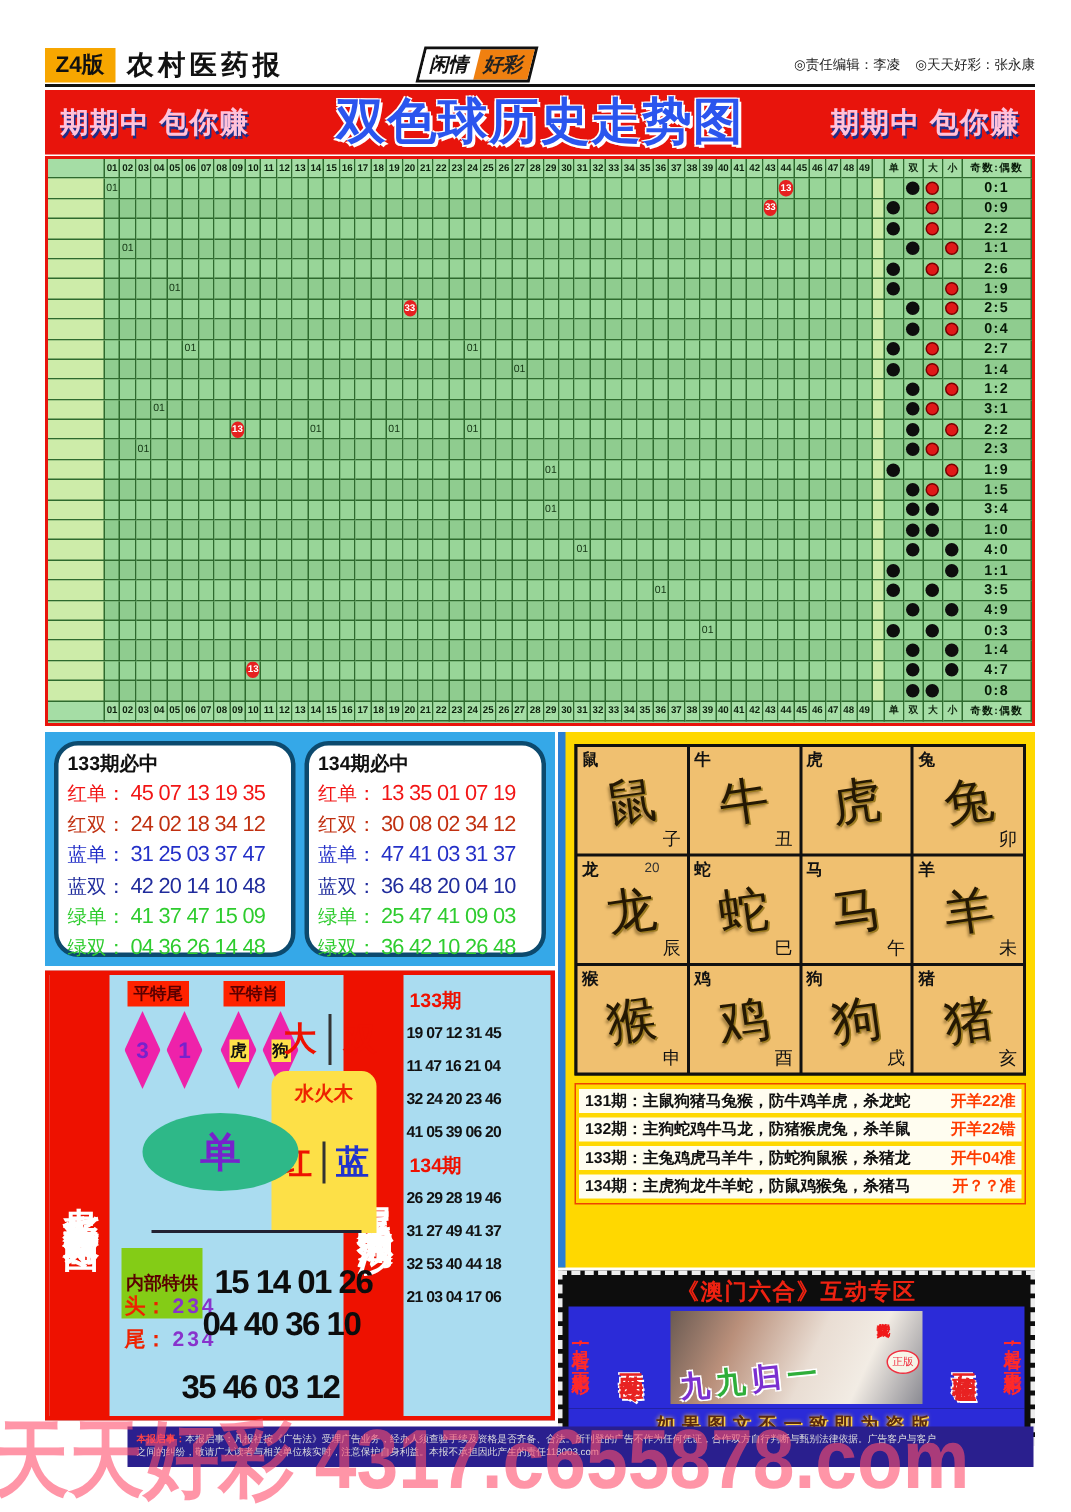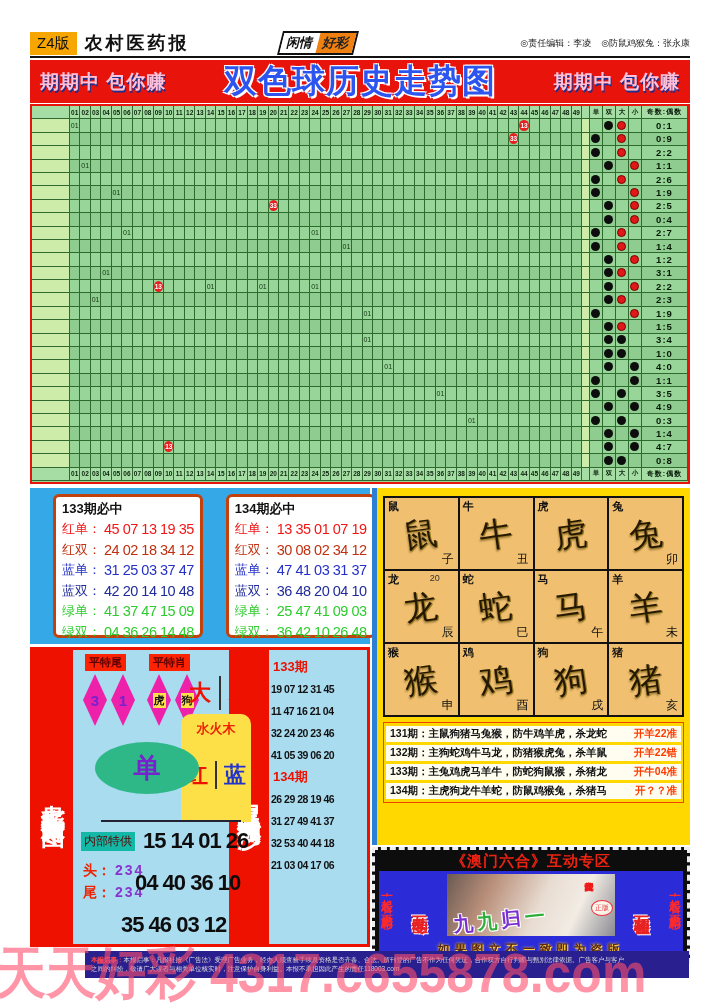--- a/index.html
+++ b/index.html
@@ -2,21 +2,21 @@
 <html><head>
 <meta charset="utf-8">
 <style>
   * { margin:0; padding:0; box-sizing:border-box; }
   body { width:714px; height:1008px; background:#fff; position:relative; overflow:hidden;
          font-family:"Liberation Sans","DejaVu Sans",sans-serif; }
   .abs { position:absolute; }
 
   
   .masthead { left:30px; top:30px; width:660px; height:28px; display:flex; align-items:center; border-bottom:2px solid #111; }
-  .edition { background:#f7a600; color:#111; font-weight:normal; font-size:15px; padding:2px 7px; margin-right:8px; }
+  .edition { background:#f7a600; color:#111; font-weight:bold; font-size:15px; padding:2px 7px; margin-right:8px; }
   .paper-name { font-family:"Liberation Serif","DejaVu Serif",serif; font-weight:bold; font-size:18px; color:#111; letter-spacing:3px; }
   .mid-badge { margin-left:90px; transform:skewX(-14deg); border:2px solid #111; display:flex; font-weight:bold; font-size:13px; }
   .mid-badge .b1 { background:#fff; color:#111; padding:1px 5px; }
   .mid-badge .b2 { background:#f08010; color:#222; padding:1px 5px; }
   .editors { margin-left:auto; font-size:9px; color:#222; display:flex; gap:10px; }
 
   
   .banner { left:30px; top:60px; width:660px; height:43px; background:#e8140c; display:flex; align-items:center; justify-content:space-between; padding:0 10px; }
   .slogan { color:#ffc2da; font-size:19px; font-weight:bold; letter-spacing:1px; text-shadow:1px 2px 0 #1c2f8c; white-space:nowrap;text-align:right; }
   .main-title { color:#2b55ee; font-size:33px; font-weight:bold; letter-spacing:1px; white-space:nowrap;
@@ -33,21 +33,21 @@
   .tc.ratio { font-size:9.5px; font-weight:bold; color:#061806; letter-spacing:1px; }
   .mark01 { font-size:7px; color:#133513; }
   .ball { width:11px; height:11px; border-radius:50%; background:#e62020; color:#fff; font-size:6.5px; font-weight:bold;
           display:flex; align-items:center; justify-content:center; }
   .dot { width:9px; height:9px; border-radius:50%; }
   .dot.black { background:#0d0d0d; }
   .dot.red { background:#e01818; border:1px solid #7a0000; }
 
   
   .picks { left:30px; top:488px; width:340px; height:156px; background:#35a8e8; display:flex; gap:6px; padding:6px; }
-  .pick-box { flex:1; background:#fff; border:3px solid #c2410c; border-radius:6px; padding:3px 6px;margin-left:17px; }
+  .pick-box { flex:1; background:#fff; border:3px solid #0c4a6e; border-radius:16px; padding:3px 6px; }
   .pick-title { font-size:13px; font-weight:bold; color:#111; margin-bottom:1px; }
   .pick-row { display:flex; font-weight:normal; font-size:13px; line-height:20.5px; white-space:nowrap; }
   .pick-row .vals { font-size:14.5px; margin-left:3px; letter-spacing:-0.5px; }
 
   
   .zg { left:372px; top:488px; width:318px; height:357px; background:#ffd800; border-left:5px solid #2b7fd4; padding:4px 6px 0 6px; }
   .zg-head { display:flex; align-items:center; justify-content:center; gap:12px; height:48px; }
   .zg-title { font-size:30px; font-weight:bold; letter-spacing:2px; white-space:nowrap; }
   .zg-title span { text-shadow:-1px -1px 0 #fff,1px -1px 0 #fff,-1px 1px 0 #fff,1px 1px 0 #fff,3px 3px 0 #222; }
   .stamp { width:44px; height:44px; border-radius:50%; background:#f57900; color:#2244ee; font-size:27px; font-weight:bold;
@@ -91,21 +91,21 @@
   .bigpair { position:absolute; display:flex; align-items:center; color:#ee1100; font-weight:bold; font-size:22px; }
   .bigpair .sep { width:2px; height:34px; background:#333; margin:0 8px; }
   .whitebox { position:absolute; background:#fde047; border-radius:10px 10px 0 0; text-align:center; }
   .wx { color:#ee2200; font-weight:bold; font-size:13px; margin-top:6px; }
   .rb { display:flex; justify-content:center; align-items:center; font-weight:bold; font-size:22px; margin-top:22px; }
   .rb .r { color:#ee1100; } .rb .b { color:#2233cc; }
   .rb .sep { width:2px; height:28px; background:#333; margin:0 7px; }
   .ellipse { position:absolute; width:104px; height:52px; background:#2eb888; border-radius:50%; display:flex; align-items:center; justify-content:center; }
   .ellipse span { color:#7722cc; font-weight:bold; font-size:27px; }
   .hline { position:absolute; height:2px; background:#223; }
-  .neibu { position:absolute; background:#14b8a6; color:#5a0000; font-weight:normal; font-size:12px; padding:1px 3px; }
+  .neibu { position:absolute; background:#84cc16; color:#5a0000; font-weight:bold; font-size:12px; padding:15px 3px; }
   .bignum { position:absolute; color:#0d0d0d; font-weight:bold; font-size:22px; letter-spacing:-1px; white-space:nowrap; }
   .ht { position:absolute; font-weight:bold; font-size:14px; white-space:nowrap; }
   .ht .l { color:#ee2200; } .ht .v { color:#8833cc; margin-left:4px; letter-spacing:2px;margin-top:26px; }
   .qx-nums { width:80px; padding:6px 2px 0 2px; font-weight:bold; }
   .qn-title { color:#ee1100; font-size:13px; margin:2px 0 2px 2px; }
   .qn-row { color:#111; font-size:10.5px; letter-spacing:-0.5px; line-height:22px; white-space:nowrap; }
 
   
   .footer-bar { left:85px; top:951px; width:604px; height:27px; background:#2a1f8e; color:#ddd; font-size:6.5px; line-height:9px; padding:4px 6px; z-index:5; }
   .footer-bar b { color:#ff4444; }
@@ -116,21 +116,21 @@
 
 <div class="abs masthead">
   <span class="edition">Z4版</span>
   <span class="paper-name">农村医药报</span>
   <span class="mid-badge">
     <span class="b1">闲情</span>
     <span class="b2">好彩</span>
   </span>
   <span class="editors">
     <span>◎责任编辑：李凌</span>
-    <span>◎防鼠鸡猴兔：张永康</span>
+    <span>◎天天好彩：张永康</span>
   </span>
 </div>
 
 <div class="abs banner">
   <span class="slogan">期期中 包你赚</span>
   <span class="main-title">双色球历史走势图</span>
   <span class="slogan">期期中 包你赚</span>
 </div>
 
 <div class="abs trend" id="trend-grid">
@@ -2041,21 +2041,21 @@
         <span class="r">红</span>
         <span class="sep"></span>
         <span class="b">蓝</span>
       </div>
     </div>
     <div class="ellipse" style="left:22px;top:92px;">
       <span>单</span>
     </div>
     <div class="hline" style="left:28px;top:170px;width:140px;"></div>
     <span class="neibu" style="left:8px;top:182px;">内部特供</span>
-    <span class="bignum" style="left:70px;top:178px;">15 14 01 26</span>
+    <span class="bignum" style="left:70px;top:192px;">15 14 01 26</span>
     <span class="ht" style="left:10px;top:212px;"><span class="l">头：</span><span class="v">234</span></span>
     <span class="ht" style="left:10px;top:234px;"><span class="l">尾：</span><span class="v">234</span></span>
     <span class="bignum" style="left:62px;top:220px;">04 40 36 10</span>
     <span class="bignum" style="left:48px;top:262px;">35 46 03 12</span>
   </div>
   <div class="qx-banner">
     <span class="vtext">尾尾必中大浪淘沙</span>
   </div>
   <div class="qx-nums" id="qx-nums">
       <div class="qn-title">133期</div>

